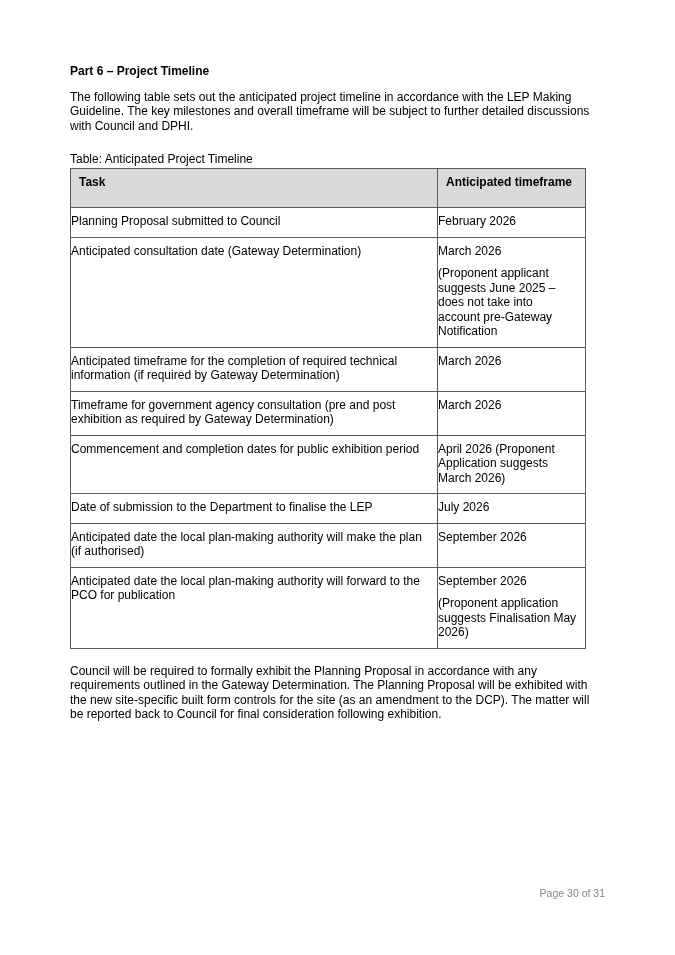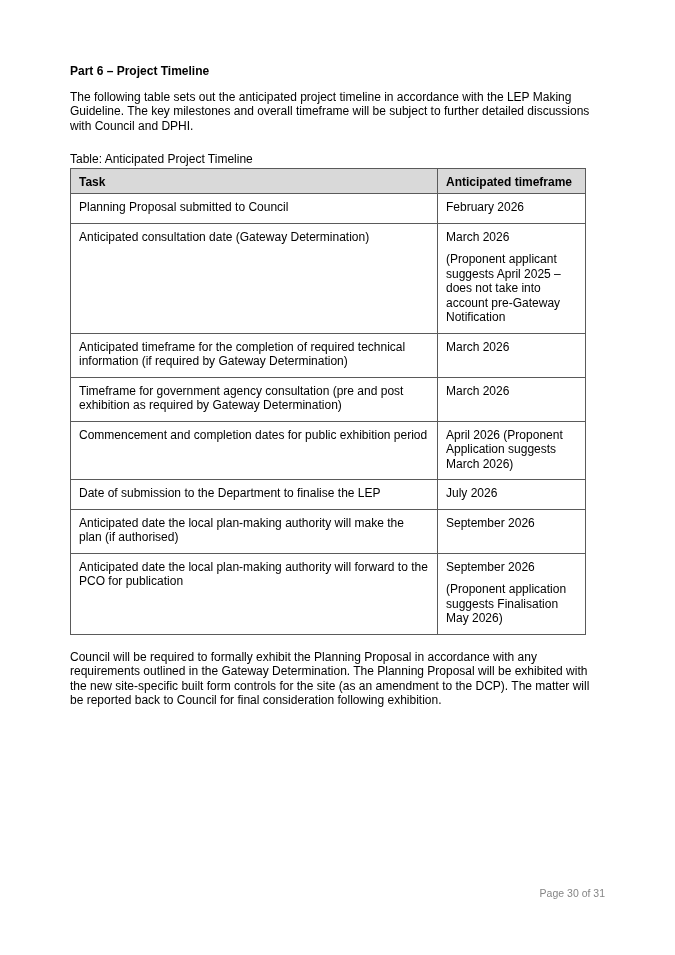--- a/index.html
+++ b/index.html
@@ -47,24 +47,24 @@
   table.timeline td {
     border: 1px solid #5a5a5a;
     vertical-align: top;
     font-size: 12px;
     line-height: 14.5px;
     text-align: left;
   }
   table.timeline th {
     background: #d9d9d9;
     font-weight: bold;
-    padding: 6px 8px 4px 8px;
+    padding: 6px 8px 18px 8px;
   }
   table.timeline td {
-    padding: 6px 8px 8px 8px;
+    padding: 6px 8px 8px 0;
   }
   table.timeline col.col-task { width: 367px; }
   table.timeline col.col-timeframe { width: 148px; }
   .para {
     margin: 0 0 8px 0;
   }
   .para:last-child {
     margin-bottom: 0;
   }
   .closing {
@@ -112,21 +112,21 @@
           <td>
             <p class="para">February 2026</p>
           </td>
         </tr>
         <tr>
           <td>
             <p class="para">Anticipated consultation date (Gateway Determination)</p>
           </td>
           <td>
             <p class="para">March 2026</p>
-            <p class="para">(Proponent applicant suggests April 2025 – does not take into account pre-Gateway Notification</p>
+            <p class="para">(Proponent applicant suggests June 2025 – does not take into account pre-Gateway Notification</p>
           </td>
         </tr>
         <tr>
           <td>
             <p class="para">Anticipated timeframe for the completion of required technical information (if required by Gateway Determination)</p>
           </td>
           <td>
             <p class="para">March 2026</p>
           </td>
         </tr>

